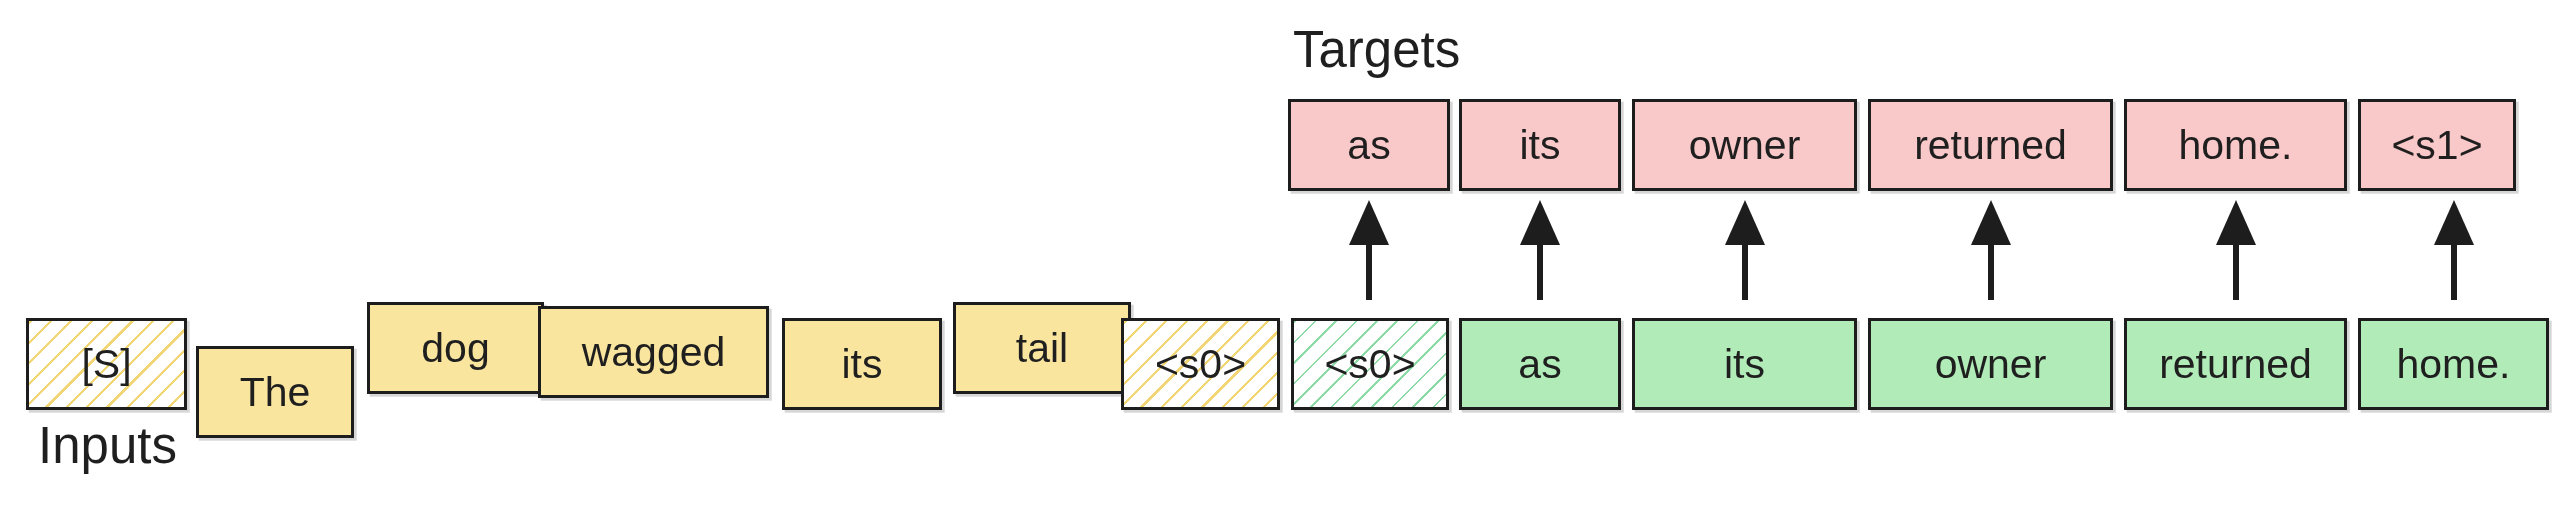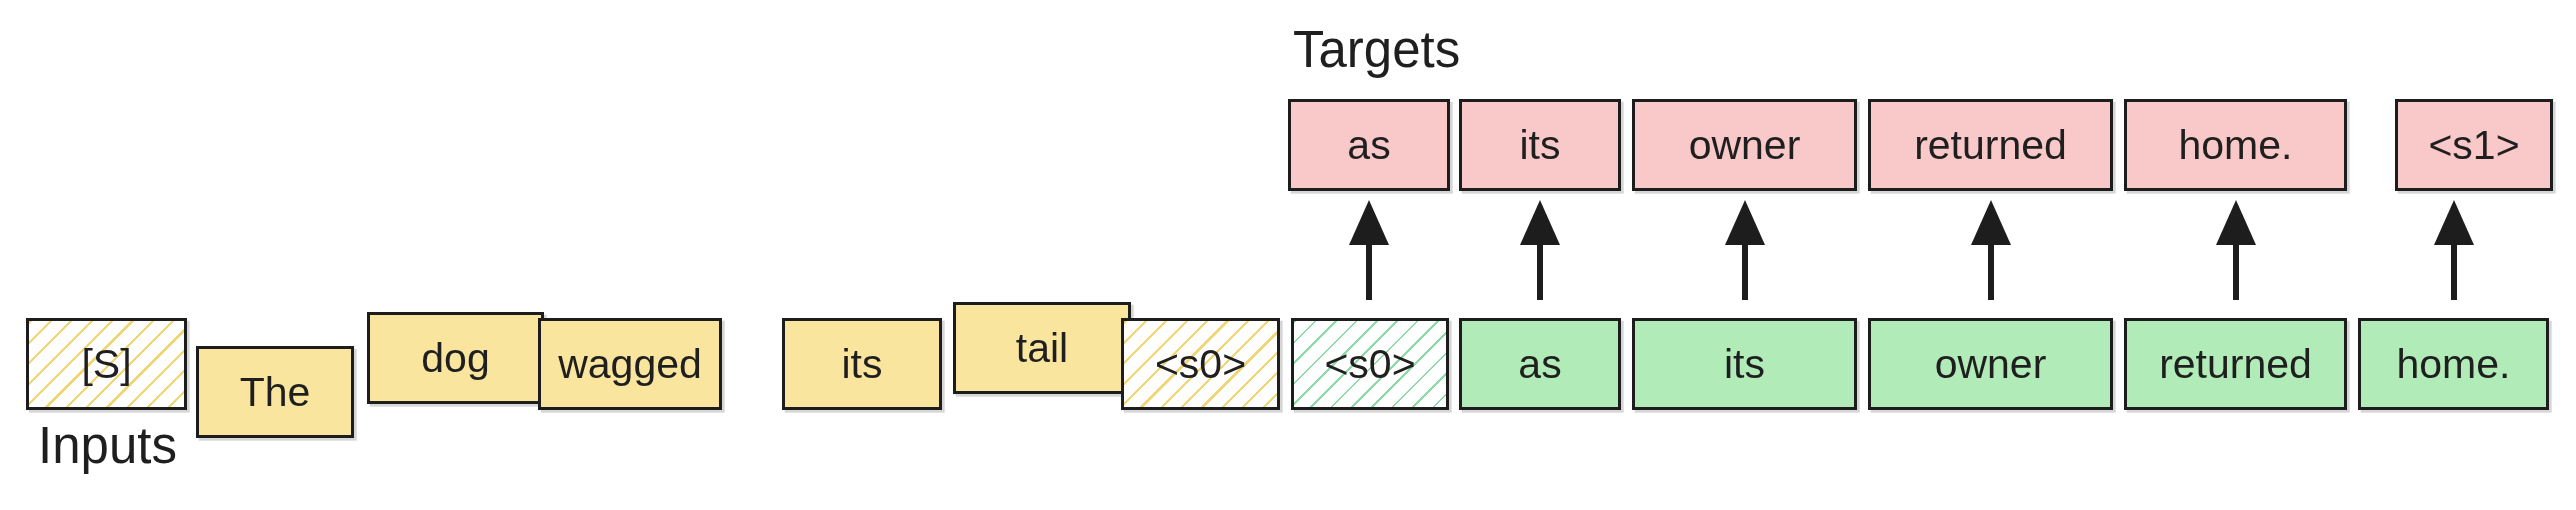--- a/index.html
+++ b/index.html
@@ -83,21 +83,21 @@
 
 <div class="canvas">
   <div class="diagram-label" style="left:1293px; top:21.6px;">Targets</div>
 
   <div id="target-row">
       <div class="token fill-solid-pink" style="left: 1288px; top: 99px; width: 162px;">as</div>
       <div class="token fill-solid-pink" style="left: 1459px; top: 99px; width: 162px;">its</div>
       <div class="token fill-solid-pink" style="left: 1632px; top: 99px; width: 225px;">owner</div>
       <div class="token fill-solid-pink" style="left: 1868px; top: 99px; width: 245px;">returned</div>
       <div class="token fill-solid-pink" style="left: 2124px; top: 99px; width: 223px;">home.</div>
-      <div class="token fill-solid-pink" style="left: 2358px; top: 99px; width: 158px; margin-left: 37px;">&lt;s1&gt;</div>
+      <div class="token fill-solid-pink" style="left: 2358px; top: 99px; width: 158px;">&lt;s1&gt;</div>
     </div>
   <div id="arrow-layer">
       <div class="arrow" style="left: 1349px;">
         <div class="arrow-head"></div>
         <div class="arrow-shaft"></div>
       </div>
       <div class="arrow" style="left: 1520px;">
         <div class="arrow-head"></div>
         <div class="arrow-shaft"></div>
       </div>
@@ -114,22 +114,22 @@
         <div class="arrow-shaft"></div>
       </div>
       <div class="arrow" style="left: 2434px;">
         <div class="arrow-head"></div>
         <div class="arrow-shaft"></div>
       </div>
     </div>
   <div id="input-row">
       <div class="token fill-hatched-yellow" style="left: 26px; top: 318px; width: 161px;">[S]</div>
       <div class="token fill-solid-yellow" style="left: 196px; top: 318px; width: 158px; margin-top: 28px;">The</div>
-      <div class="token fill-solid-yellow" style="left: 367px; top: 312px; width: 177px;">dog</div>
-      <div class="token fill-solid-yellow" style="left: 538px; top: 318px; width: 184px;">wagged</div>
+      <div class="token fill-solid-yellow" style="left: 367px; top: 302px; width: 177px;">dog</div>
+      <div class="token fill-solid-yellow" style="left: 538px; top: 306px; width: 231px;">wagged</div>
       <div class="token fill-solid-yellow" style="left: 782px; top: 318px; width: 160px;">its</div>
       <div class="token fill-solid-yellow" style="left: 953px; top: 302px; width: 178px;">tail</div>
       <div class="token fill-hatched-yellow" style="left: 1121px; top: 318px; width: 159px;">&lt;s0&gt;</div>
       <div class="token fill-hatched-green" style="left: 1291px; top: 318px; width: 158px;">&lt;s0&gt;</div>
       <div class="token fill-solid-green" style="left: 1459px; top: 318px; width: 162px;">as</div>
       <div class="token fill-solid-green" style="left: 1632px; top: 318px; width: 225px;">its</div>
       <div class="token fill-solid-green" style="left: 1868px; top: 318px; width: 245px;">owner</div>
       <div class="token fill-solid-green" style="left: 2124px; top: 318px; width: 223px;">returned</div>
       <div class="token fill-solid-green" style="left: 2358px; top: 318px; width: 191px;">home.</div>
     </div>

